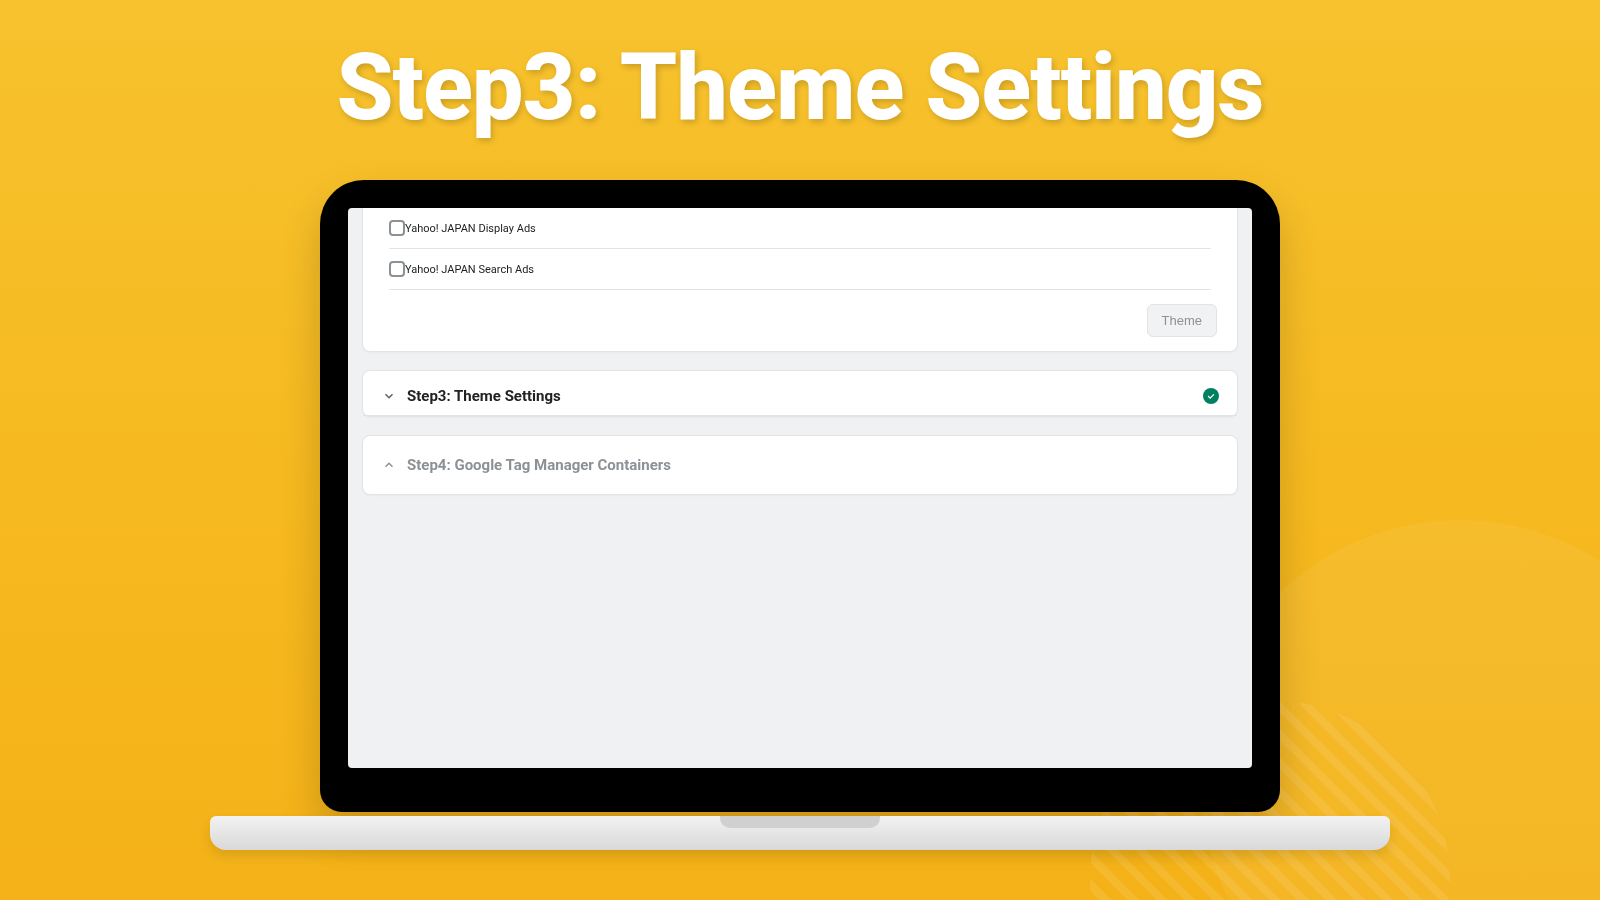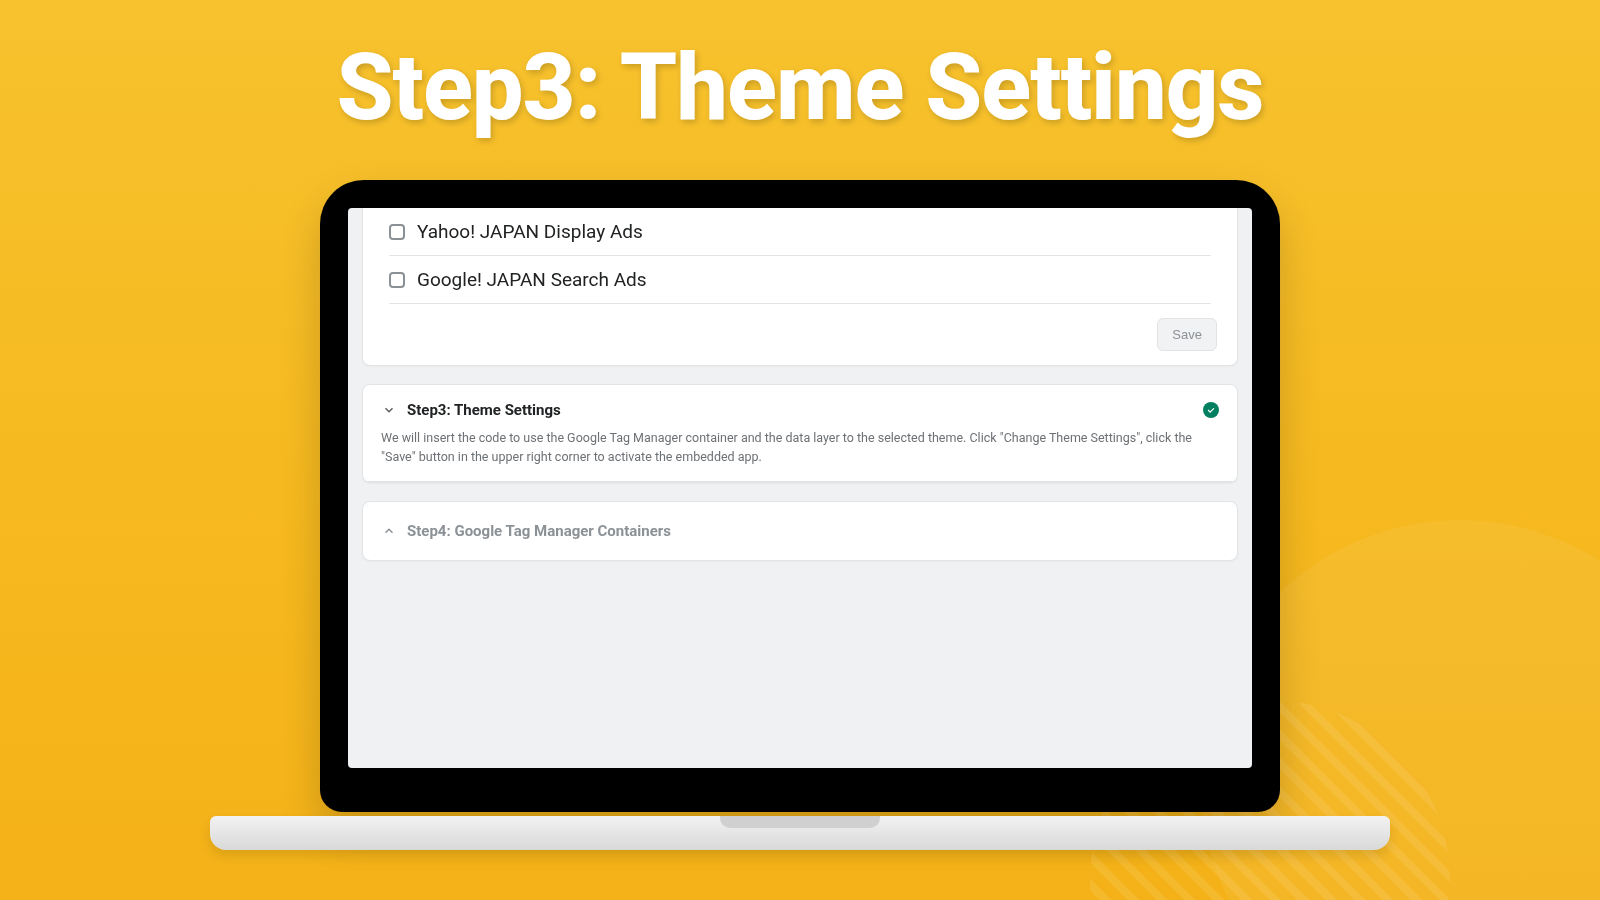--- a/index.html
+++ b/index.html
@@ -96,23 +96,22 @@
     box-shadow: 0 1px 2px rgba(0,0,0,0.03);
   }
   .card.top {
     border-top-left-radius: 0;
     border-top-right-radius: 0;
     border-top: none;
   }
   .check-row {
     display: flex;
     align-items: center;
-    gap: 12px;
     padding: 12px 26px;
-    font-size: 19px;
+    font-size: 11px;
     color: #202223;
   }
   .check-row + .divider, .divider {
     height: 1px;
     background: #e1e3e5;
     margin: 0 26px;
   }
   .full-divider {
     height: 1px;
     background: #e1e3e5;
@@ -211,43 +210,42 @@
       <div class="screen">
 
         <div class="card top">
           <div class="check-row">
             <span class="checkbox"></span>
             <span>Yahoo! JAPAN Display Ads</span>
           </div>
           <div class="divider"></div>
           <div class="check-row">
             <span class="checkbox"></span>
-            <span>Google! JAPAN Search Ads</span>
+            <span>Yahoo! JAPAN Search Ads</span>
           </div>
           <div class="divider"></div>
           <div class="save-row">
-            <button class="btn muted">Save</button>
+            <button class="btn muted">Theme</button>
           </div>
         </div>
 
         <div class="card">
           <div class="step-header">
             <span class="chevron">
               <svg viewBox="0 0 24 24" fill="none" stroke="currentColor" stroke-width="2.5">
                   <polyline points="6 9 12 15 18 9"></polyline>
                 </svg>
             </span>
             <span class="title">Step3: Theme Settings</span>
             <span class="status-badge">
               <svg viewBox="0 0 24 24">
                   <polyline points="5 12 10 17 19 8"></polyline>
                 </svg>
             </span>
           </div>
-          <p class="desc">We will insert the code to use the Google Tag Manager container and the data layer to the selected theme. Click "Change Theme Settings", click the "Save" button in the upper right corner to activate the embedded app.</p>
           <div class="full-divider"></div>
         </div>
 
         <div class="card collapsed">
           <div class="step-header collapsed">
             <span class="chevron">
               <svg viewBox="0 0 24 24" fill="none" stroke="#8c9196" stroke-width="2.5">
                   <polyline points="6 15 12 9 18 15"></polyline>
                 </svg>
             </span>

